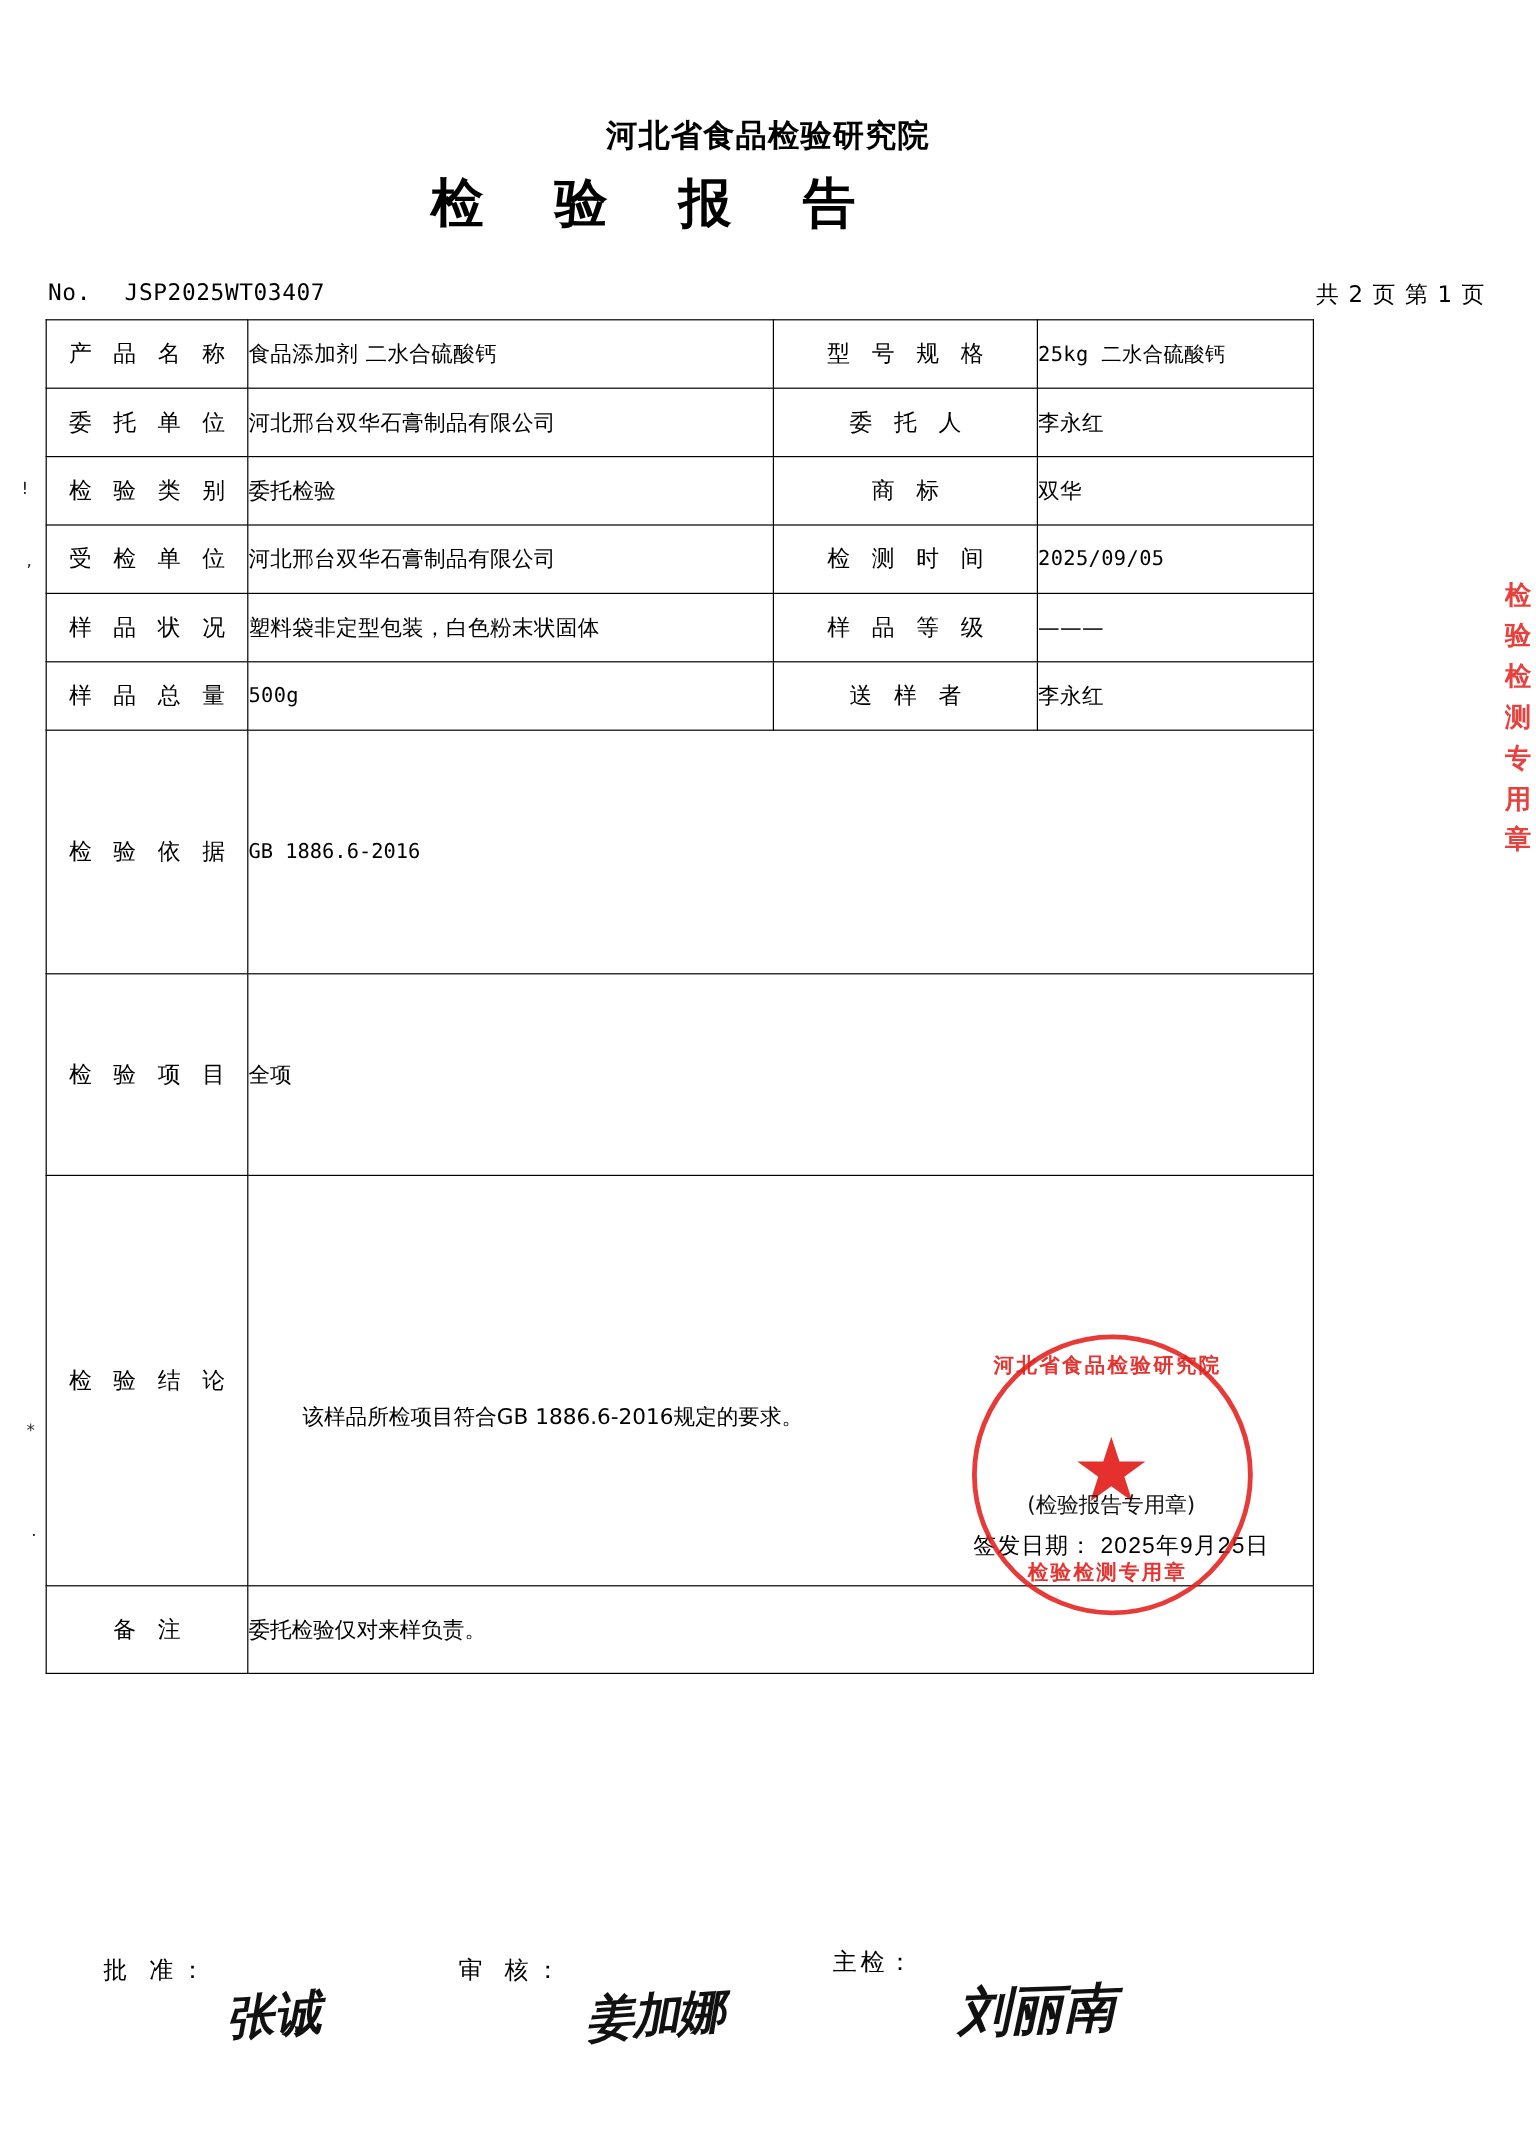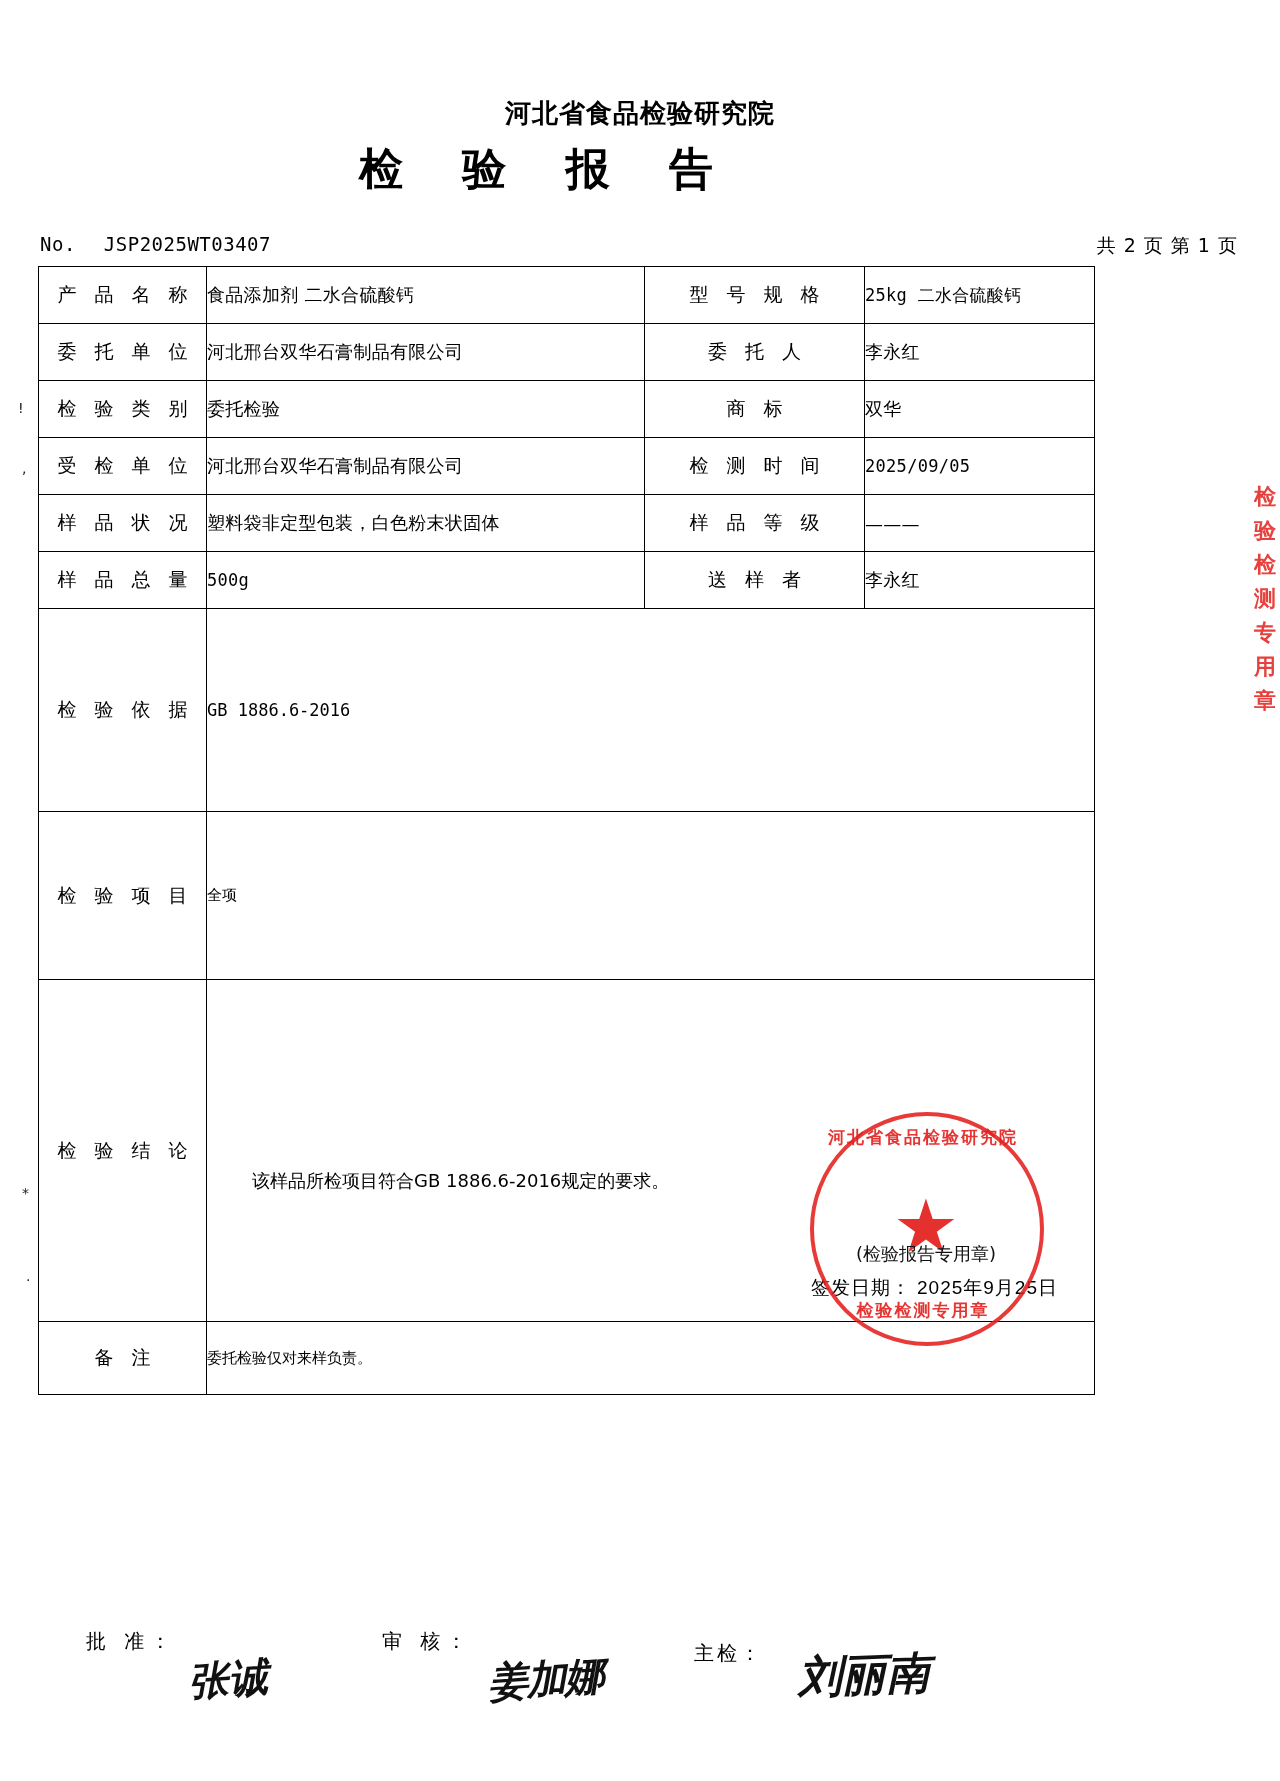--- a/index.html
+++ b/index.html
@@ -106,21 +106,21 @@
 
   .block-label {
     font-family: "DejaVu Sans", "Liberation Sans", sans-serif;
     font-size: 19px;
     text-align: center;
     letter-spacing: 6px;
     text-indent: 6px;
   }
   .block-val {
     font-family: Liberation Mono, monospace;
-    font-size: 15px;
+    font-size: 18px;
     padding-left: 9px;
     vertical-align: middle;
   }
   .block-val.mono {
     font-family: "DejaVu Sans Mono", "Liberation Mono", monospace;
     font-size: 17px;
   }
 
   .conclusion-cell {
     position: relative;
@@ -228,21 +228,21 @@
     font-style: italic;
     font-weight: 700;
     color: #111;
     transform: rotate(-4deg);
     white-space: nowrap;
   }
   .sl1 { left: 42px;  top: 14px; }
   .sn1 { left: 150px; top: 38px; }
   .sl2 { left: 338px; top: 14px; }
   .sn2 { left: 450px; top: 38px; letter-spacing: -2px; }
-  .sl3 { left: 650px; top: 26px; letter-spacing: 3px; }
+  .sl3 { left: 650px; top: 8px; letter-spacing: 3px; }
   .sn3 { left: 760px; top: 32px; font-size: 44px; transform: rotate(-2deg); }
 
   .tick {
     position: absolute;
     font-family: "DejaVu Sans", "Liberation Sans", sans-serif;
     font-size: 14px;
     color: #222;
   }
 </style>
 </head>

